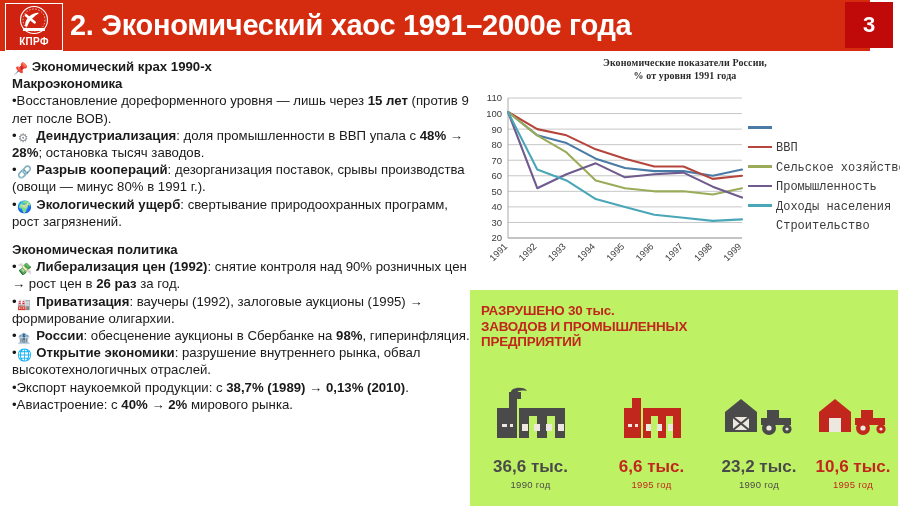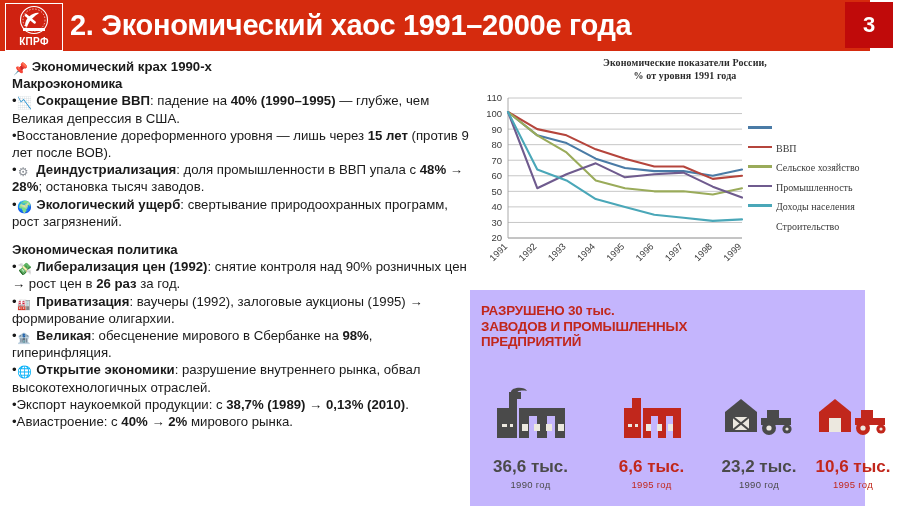--- a/index.html
+++ b/index.html
@@ -85,27 +85,27 @@
     font-family:Liberation Serif, serif;
   }
   .chart-body{position:absolute;left:0;top:36px;width:430px;height:196px;}
   .legend{
     position:absolute;left:278px;top:66px;width:150px;
   }
   .legend-row{
     display:flex;align-items:center;margin-bottom:8.5px;height:11px;
   }
   .legend-swatch{width:24px;height:2.6px;margin-right:4px;flex:0 0 auto;}
-  .legend-label{font-size:10px;color:#3a3a3a;white-space:nowrap;
-    font-family:Liberation Serif, serif;margin-top:41px;}
+  .legend-label{font-size:12px;color:#3a3a3a;white-space:nowrap;
+    font-family:Liberation Mono, monospace;margin-top:41px;}
 
   
   .info-panel{
-    position:absolute;left:470px;top:290px;width:395px;height:216px;
-    background:#c4b5fd;
+    position:absolute;left:470px;top:290px;width:428px;height:216px;
+    background:#bef264;
   }
   .info-half{position:absolute;top:0;height:216px;}
   .info-left{left:0;width:242px;}
   .info-right{left:242px;width:188px;}
   .info-title{
     color:#c1271c;font-weight:bold;
     font-family:"Liberation Sans", sans-serif;
     line-height:15.5px;letter-spacing:-0.2px;
   }
   .info-left .info-title{font-size:13.4px;margin:13px 0 0 11px;width:225px;}
@@ -148,51 +148,51 @@
 
   <div class="left-col">
 
     <p>
       <span class="ico ico-pin">📌</span>
       <span class="b">Экономический крах 1990-х</span>
     </p>
 
     <p class="head-line">Макроэкономика</p>
 
-    <p>•<span class="ico ico-chartdown">📉</span>
-      <span class="b">Сокращение ВВП</span><span>: падение на </span><span class="b">40% (1990–1995)</span><span> — глубже, чем Великая депрессия в США.</span>
-    </p>
 
     <p>
       <span>•Восстановление дореформенного уровня — лишь через </span><span class="b">15 лет</span><span> (против 9 лет после ВОВ).</span>
     </p>
 
     <p>•<span class="ico ico-gear">⚙</span>
       <span class="b">Деиндустриализация</span><span>: доля промышленности в ВВП упала с </span><span class="b">48% → 28%</span><span>; остановка тысяч заводов.</span>
     </p>
 
+    <p>•<span class="ico ico-link">🔗</span>
+      <span class="b">Разрыв коопераций</span><span>: дезорганизация поставок, срывы производства (овощи — минус 80% в 1991 г.).</span>
+    </p>
 
     <p>•<span class="ico ico-globe">🌍</span>
       <span class="b">Экологический ущерб</span><span>: свертывание природоохранных программ, рост загрязнений.</span>
     </p>
 
     <div class="gap"></div>
 
     <p class="head-line">Экономическая политика</p>
 
     <p>•<span class="ico ico-money">💸</span>
       <span class="b">Либерализация цен (1992)</span><span>: снятие контроля над 90% розничных цен → рост цен в </span><span class="b">26 раз</span><span> за год.</span>
     </p>
 
     <p>•<span class="ico ico-factory">🏭</span>
       <span class="b">Приватизация</span><span>: ваучеры (1992), залоговые аукционы (1995) → формирование олигархии.</span>
     </p>
 
     <p>•<span class="ico ico-bank">🏦</span>
-      <span class="b">Великая</span><span>: обесценение мирового в Сбербанке на </span><span class="b">98%</span><span>, гиперинфляция.</span>
+      <span class="b">России</span><span>: обесценение аукционы в Сбербанке на </span><span class="b">98%</span><span>, гиперинфляция.</span>
     </p>
 
     <p>•<span class="ico ico-web">🌐</span>
       <span class="b">Открытие экономики</span><span>: разрушение внутреннего рынка, обвал высокотехнологичных отраслей.</span>
     </p>
 
     <p>
       <span>•Экспорт наукоемкой продукции: с </span><span class="b">38,7% (1989) → 0,13% (2010)</span><span>.</span>
     </p>
 

